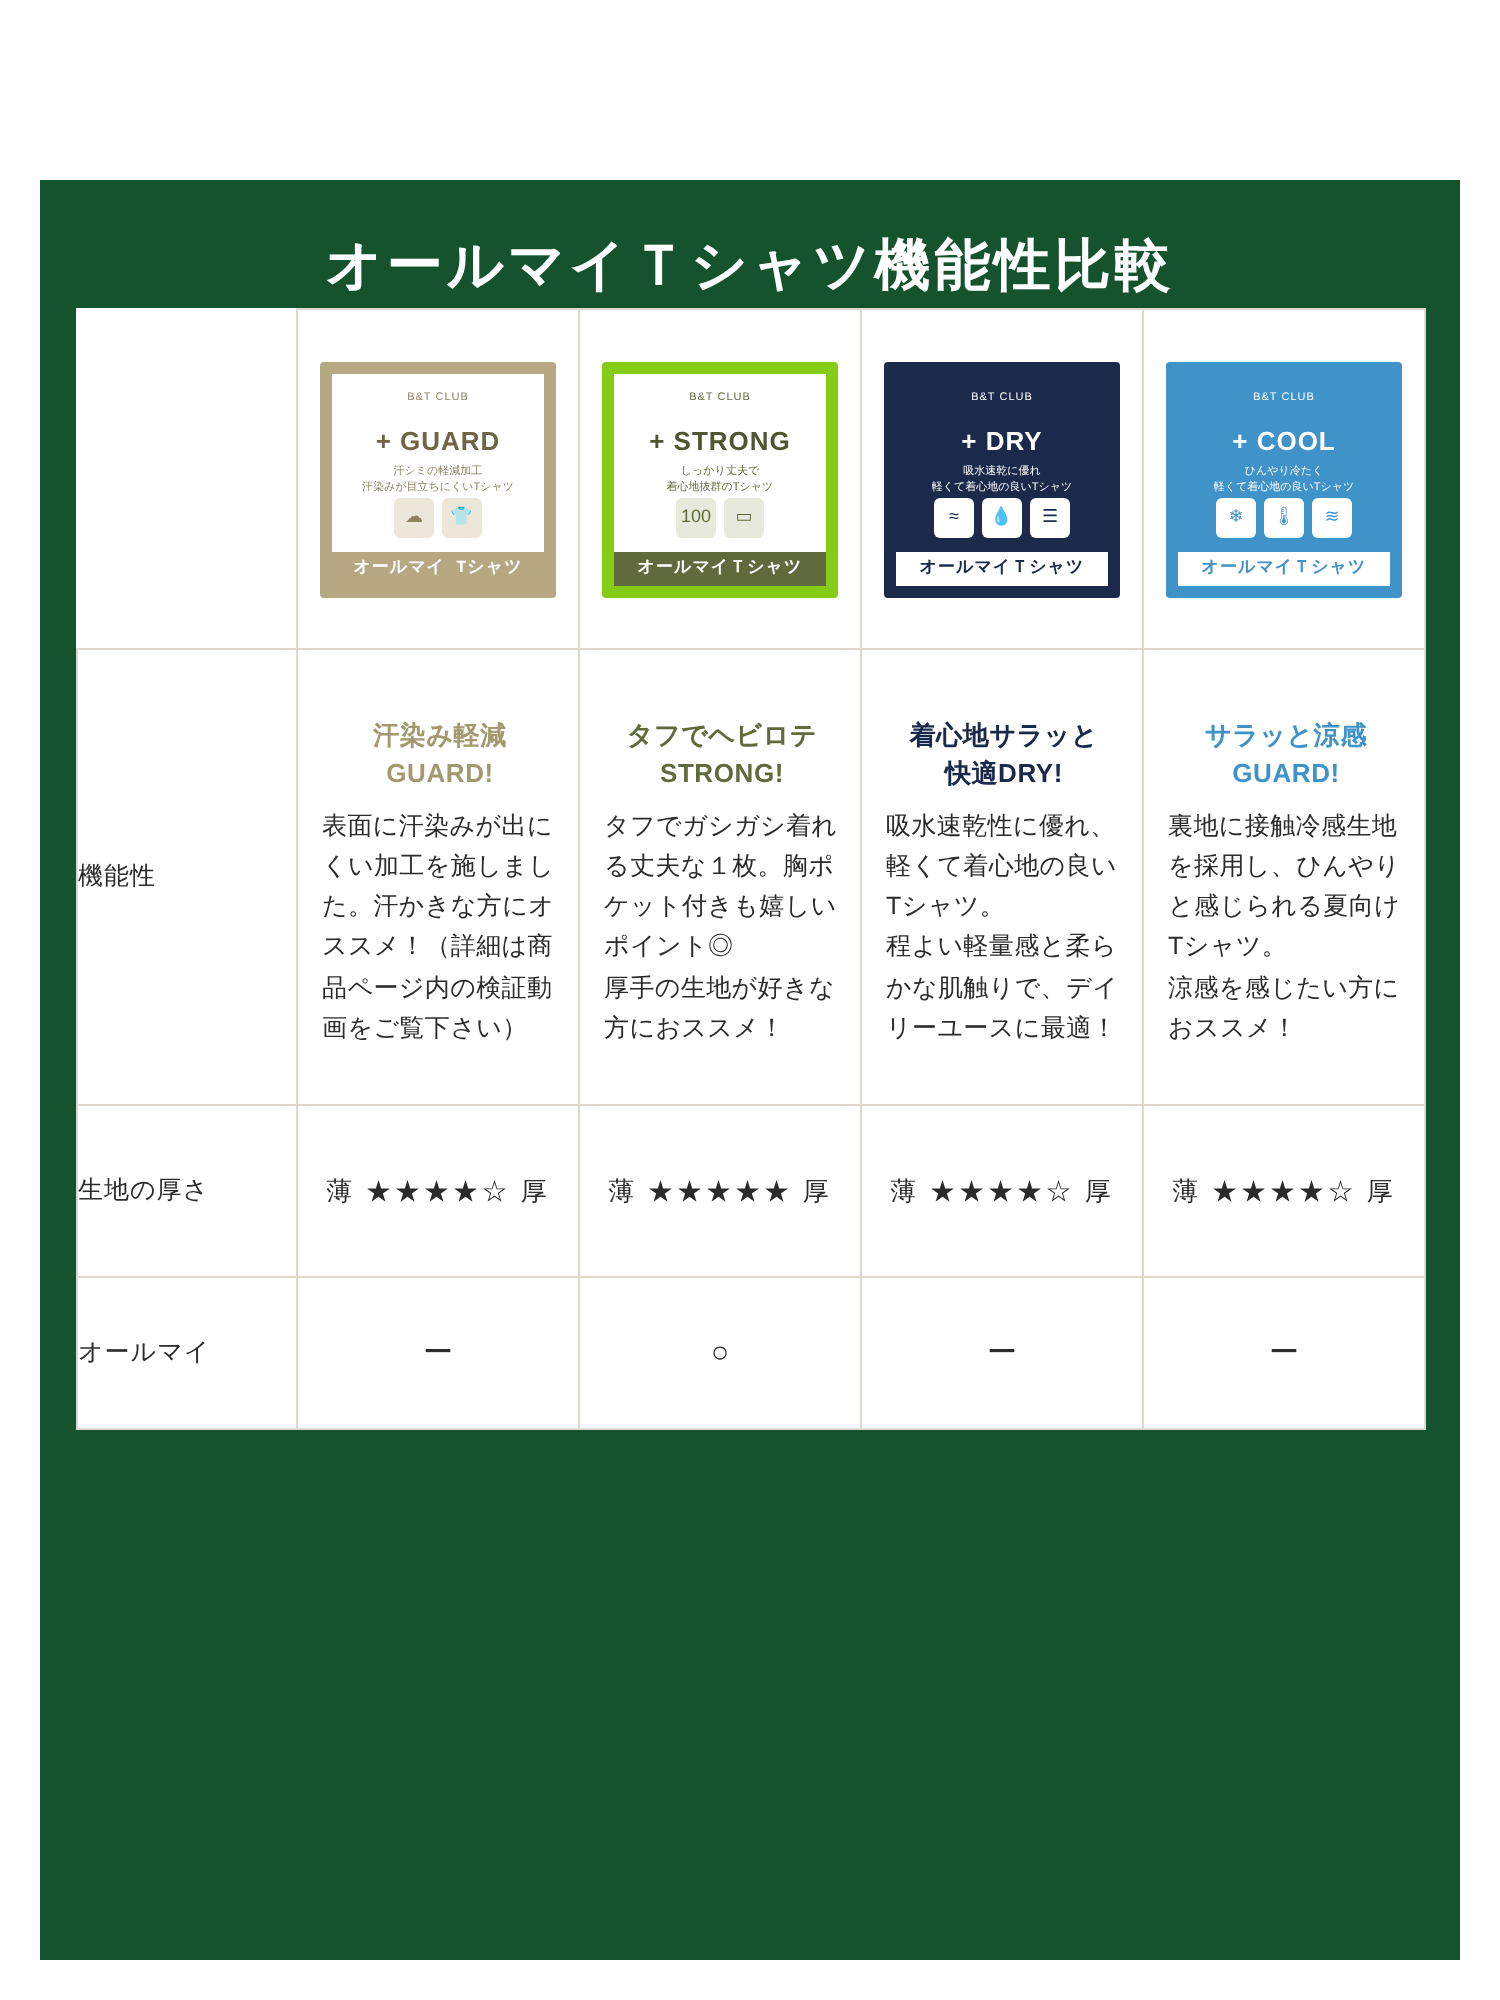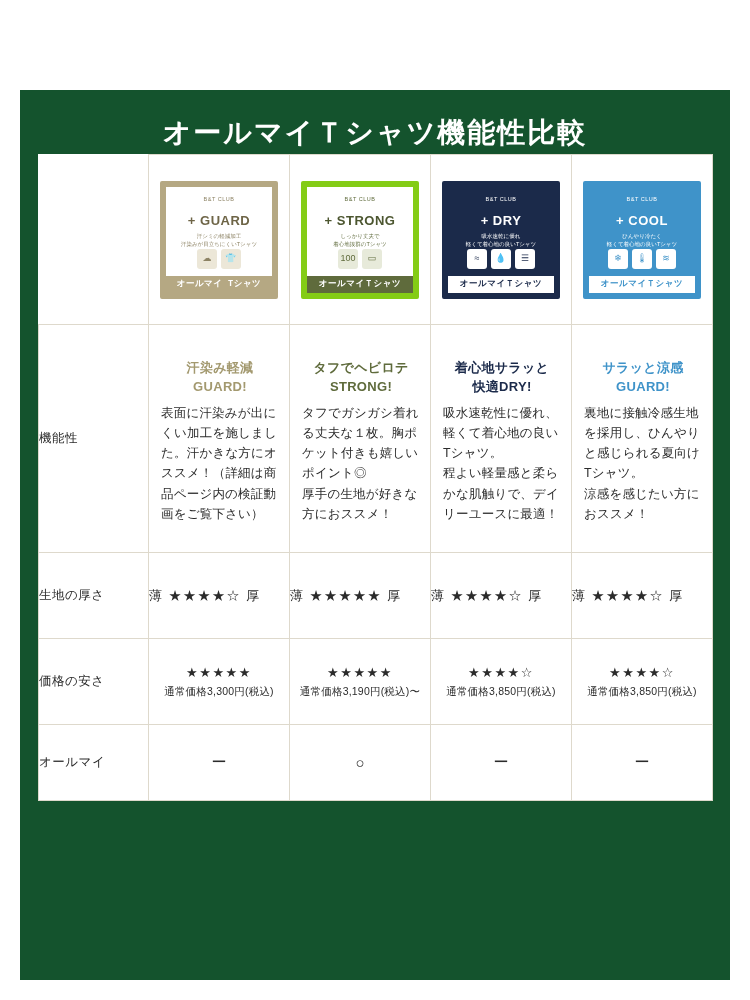--- a/index.html
+++ b/index.html
@@ -195,21 +195,21 @@
     font-size: 12.5px;
     line-height: 1.62;
     color: #2b2b2b;
     letter-spacing: 0.2px;
   }
   .c-guard { color: #a3996f; }
   .c-strong { color: #5f6b3c; }
   .c-dry { color: #1b2a4a; }
   .c-cool { color: #3f93c9; }
 
-  .spec-row td { height: 86px; text-align: left; }
+  .spec-row td { height: 86px; text-align: center; }
   .spec-row td.row-label { text-align: left; }
   .spec-val {
     font-size: 13px;
     color: #2b2b2b;
     letter-spacing: 1px;
     white-space: nowrap;
   }
   .stars { letter-spacing: 1.5px; }
 
   .price-row td { height: 86px; text-align: center; }
@@ -352,39 +352,20 @@
 
           <tr class="spec-row">
             <td class="row-label">生地の厚さ</td>
             <td><span class="spec-val stars">薄 ★★★★☆ 厚</span></td>
             <td><span class="spec-val stars">薄 ★★★★★ 厚</span></td>
             <td><span class="spec-val stars">薄 ★★★★☆ 厚</span></td>
             <td><span class="spec-val stars">薄 ★★★★☆ 厚</span></td>
           </tr>
 
 
-          <tr class="price-row">
-            <td class="row-label">価格の安さ</td>
-            <td>
-              <span class="price-stars">★★★★★</span>
-              <span class="price-note">通常価格3,300円(税込)</span>
-            </td>
-            <td>
-              <span class="price-stars">★★★★★</span>
-              <span class="price-note">通常価格3,190円(税込)〜</span>
-            </td>
-            <td>
-              <span class="price-stars">★★★★☆</span>
-              <span class="price-note">通常価格3,850円(税込)</span>
-            </td>
-            <td>
-              <span class="price-stars">★★★★☆</span>
-              <span class="price-note">通常価格3,850円(税込)</span>
-            </td>
-          </tr>
 
           <tr class="pocket-row">
             <td class="row-label">オールマイ</td>
             <td><span class="pocket-val">ー</span></td>
             <td><span class="pocket-val">○</span></td>
             <td><span class="pocket-val">ー</span></td>
             <td><span class="pocket-val">ー</span></td>
           </tr>
         </tbody>
       </table>

